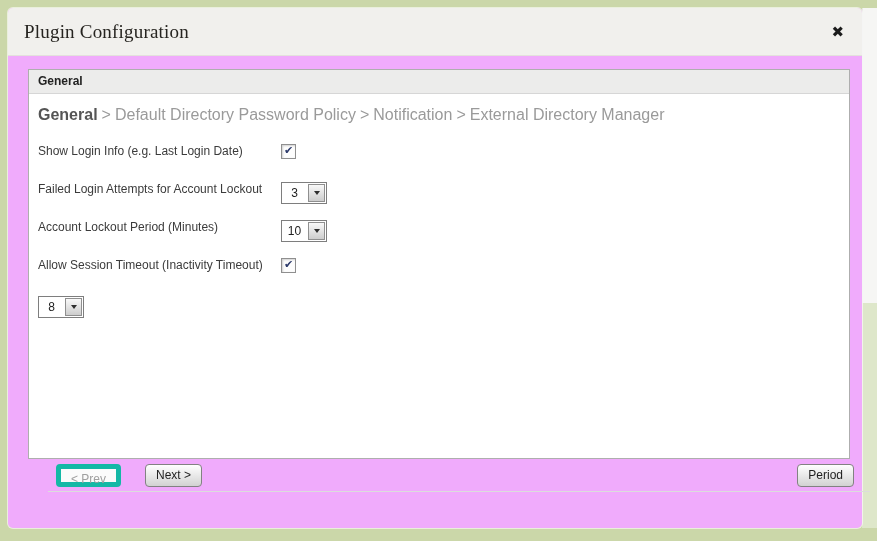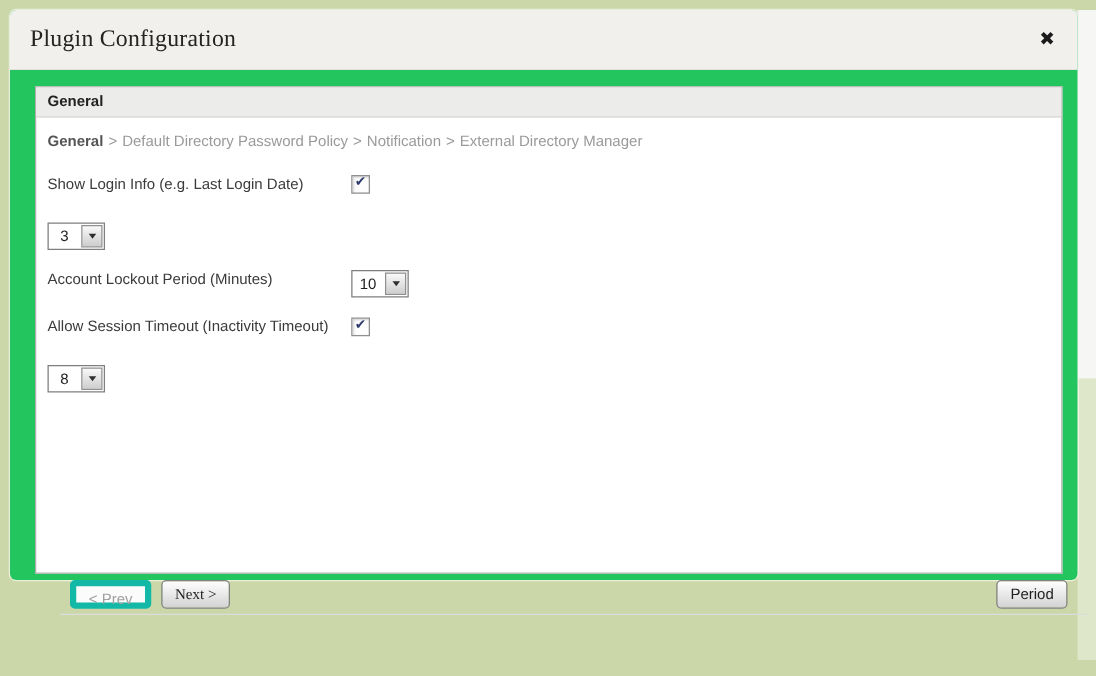--- a/index.html
+++ b/index.html
@@ -7,22 +7,22 @@
     width:877px;height:541px;position:relative;overflow:hidden;
     background:#cbd7a9;
     font-family:"Liberation Sans","DejaVu Sans",sans-serif;
   }
   
   .strip-top{position:absolute;left:862px;top:8px;width:15px;height:295px;background:#f6f6f4;border-left:1px solid #e7e7e3;}
   .strip-bottom{position:absolute;left:862px;top:303px;width:15px;height:225px;background:#dee7ca;}
 
   
   .dialog{
-    position:absolute;left:8px;top:8px;width:854px;height:456px;
-    background:#22c55e;border-radius:5px;
+    position:absolute;left:8px;top:8px;width:854px;height:520px;
+    background:#f0abfc;border-radius:5px;
     box-shadow:0 0 0 1px rgba(255,255,255,.6);
   }
   .dialog-header{
     height:48px;background:#f1f0ed;border-radius:5px 5px 0 0;
     border-bottom:1px solid #e3e1dc;
     display:flex;align-items:center;padding:0 16px;box-sizing:border-box;
   }
   .dialog-title{
     font-family:"Liberation Serif","DejaVu Serif",serif;
     font-size:19px;color:#262420;letter-spacing:.2px;
@@ -38,21 +38,21 @@
   .panel{
     width:822px;height:390px;box-sizing:border-box;
     border:1px solid #aeaeae;background:#fff;
   }
   .panel-header{
     height:23px;line-height:23px;background:#ececeb;
     border-bottom:1px solid #d6d6d6;padding-left:9px;
     font-size:12px;font-weight:bold;color:#222;
   }
   .breadcrumb{
-    padding:12px 9px 2px 9px;font-size:12px;color:#9a9a9a;
+    padding:12px 9px 2px 9px;font-size:16px;color:#9a9a9a;
   }
   .breadcrumb .crumb-current{font-weight:bold;color:#555;}
   .breadcrumb .crumb-sep{margin:0 4px;color:#9a9a9a;}
 
   
   .form-fields{padding-left:9px;padding-top:4px;}
   .form-row{display:flex;align-items:flex-start;height:24px;margin-top:14px;}
   .row-label{width:243px;flex:none;font-size:12px;color:#3b3b3b;}
   .row-label.hl{
     box-sizing:border-box;width:216px;margin-left:-8px;margin-right:35px;
@@ -96,21 +96,21 @@
   .footer{
     margin-left:20px;width:822px;height:33px;box-sizing:border-box;
     border-bottom:1px solid #dcdcdc;
     display:flex;align-items:center;
   }
   .btn{
     font-family:inherit;font-size:12px;border-radius:4px;
     padding:3px 10px;height:23px;box-sizing:border-box;cursor:pointer;
   }
   .btn-prev{background:#fbfbfb;border:5px solid #14b8a6;color:#a0a0a0;margin-left:8px;}
-  .btn-next{background:linear-gradient(#ffffff,#d2d2d2);border:1px solid #828282;color:#1e1e1e;margin-left:8px;font-family:Liberation Serif, serif;}
+  .btn-next{background:linear-gradient(#ffffff,#d2d2d2);border:1px solid #828282;color:#1e1e1e;margin-left:24px;}
   .btn-submit{background:linear-gradient(#ffffff,#d2d2d2);border:1px solid #828282;color:#1e1e1e;margin-left:auto;margin-right:16px;}
 </style>
 </head>
 <body>
 
 <div class="strip-top"></div>
 <div class="strip-bottom"></div>
 
 <div class="dialog">
   <div class="dialog-header">
@@ -123,20 +123,21 @@
       <div class="panel-header">General</div>
       <div class="breadcrumb"><span class="crumb-current">General</span><span class="crumb-sep">&gt;</span><span class="crumb-item">Default Directory Password Policy</span><span class="crumb-sep">&gt;</span><span class="crumb-item">Notification</span><span class="crumb-sep">&gt;</span><span class="crumb-item">External Directory Manager</span></div>
       <div class="form-fields">
           <div class="form-row">
             <div class="row-label">Show Login Info (e.g. Last Login Date)</div>
             <div class="checkbox">
               <span class="check-glyph">✔</span>
             </div>
           </div>
           <div class="form-row">
+            <div class="row-label">Failed Login Attempts for Account Lockout</div>
             <div class="select">
               <span class="select-value">3</span>
               <span class="select-btn">
                 <span class="select-arrow"></span>
               </span>
             </div>
           </div>
           <div class="form-row">
             <div class="row-label">Account Lockout Period (Minutes)</div>
             <div class="select">

